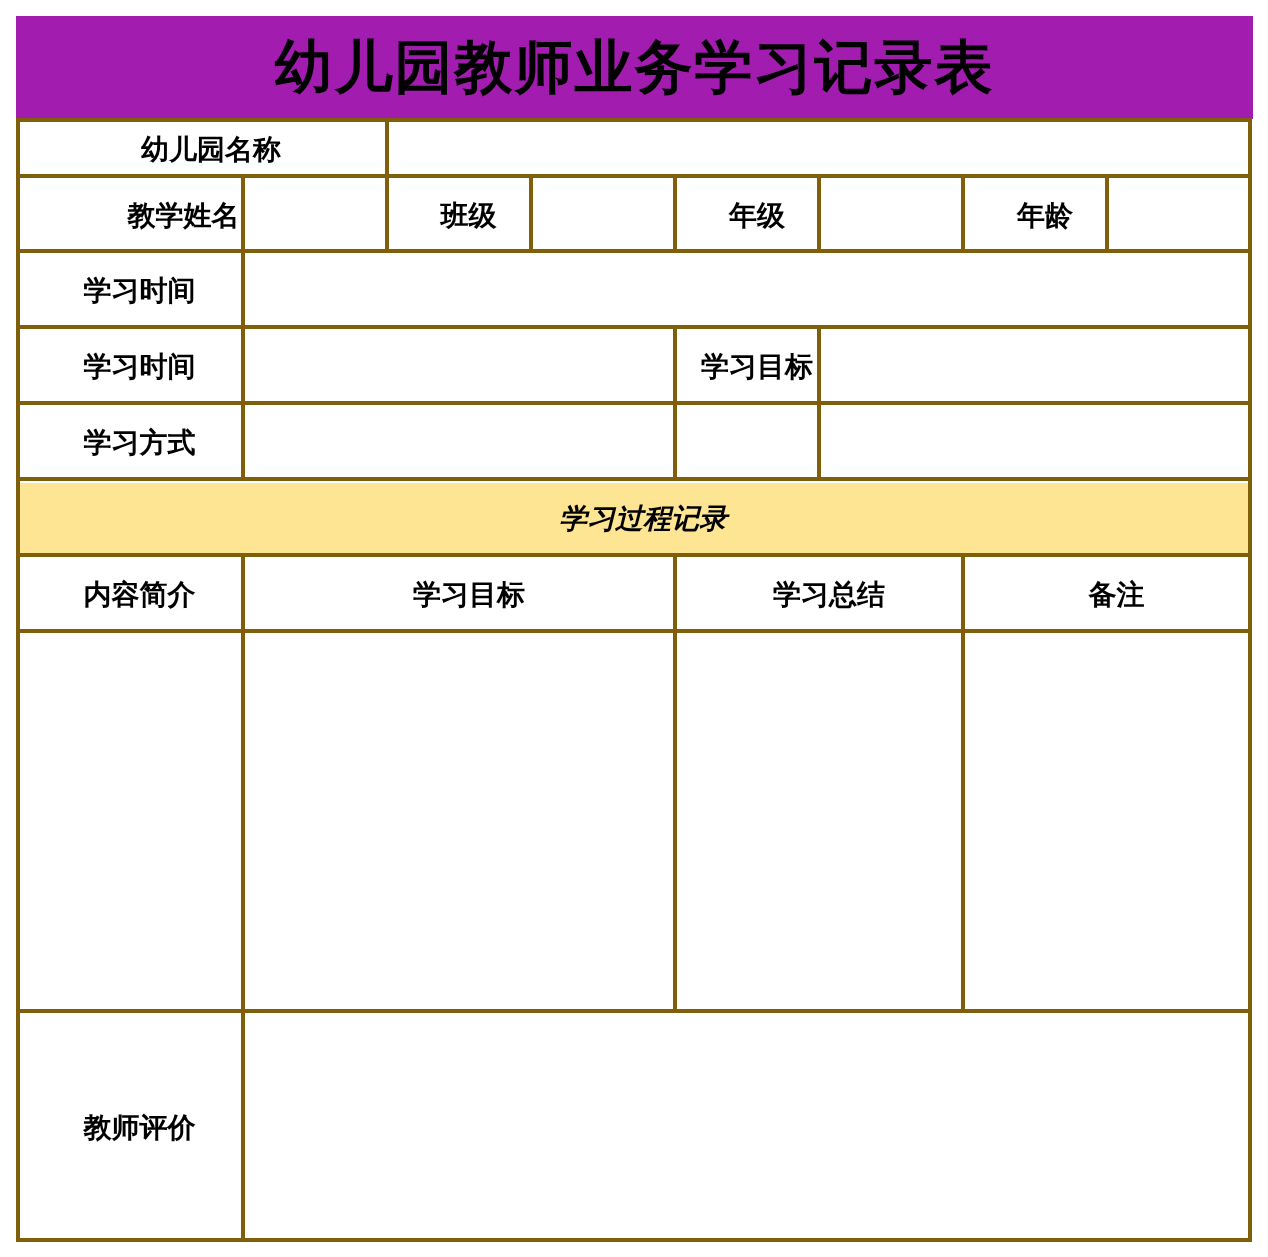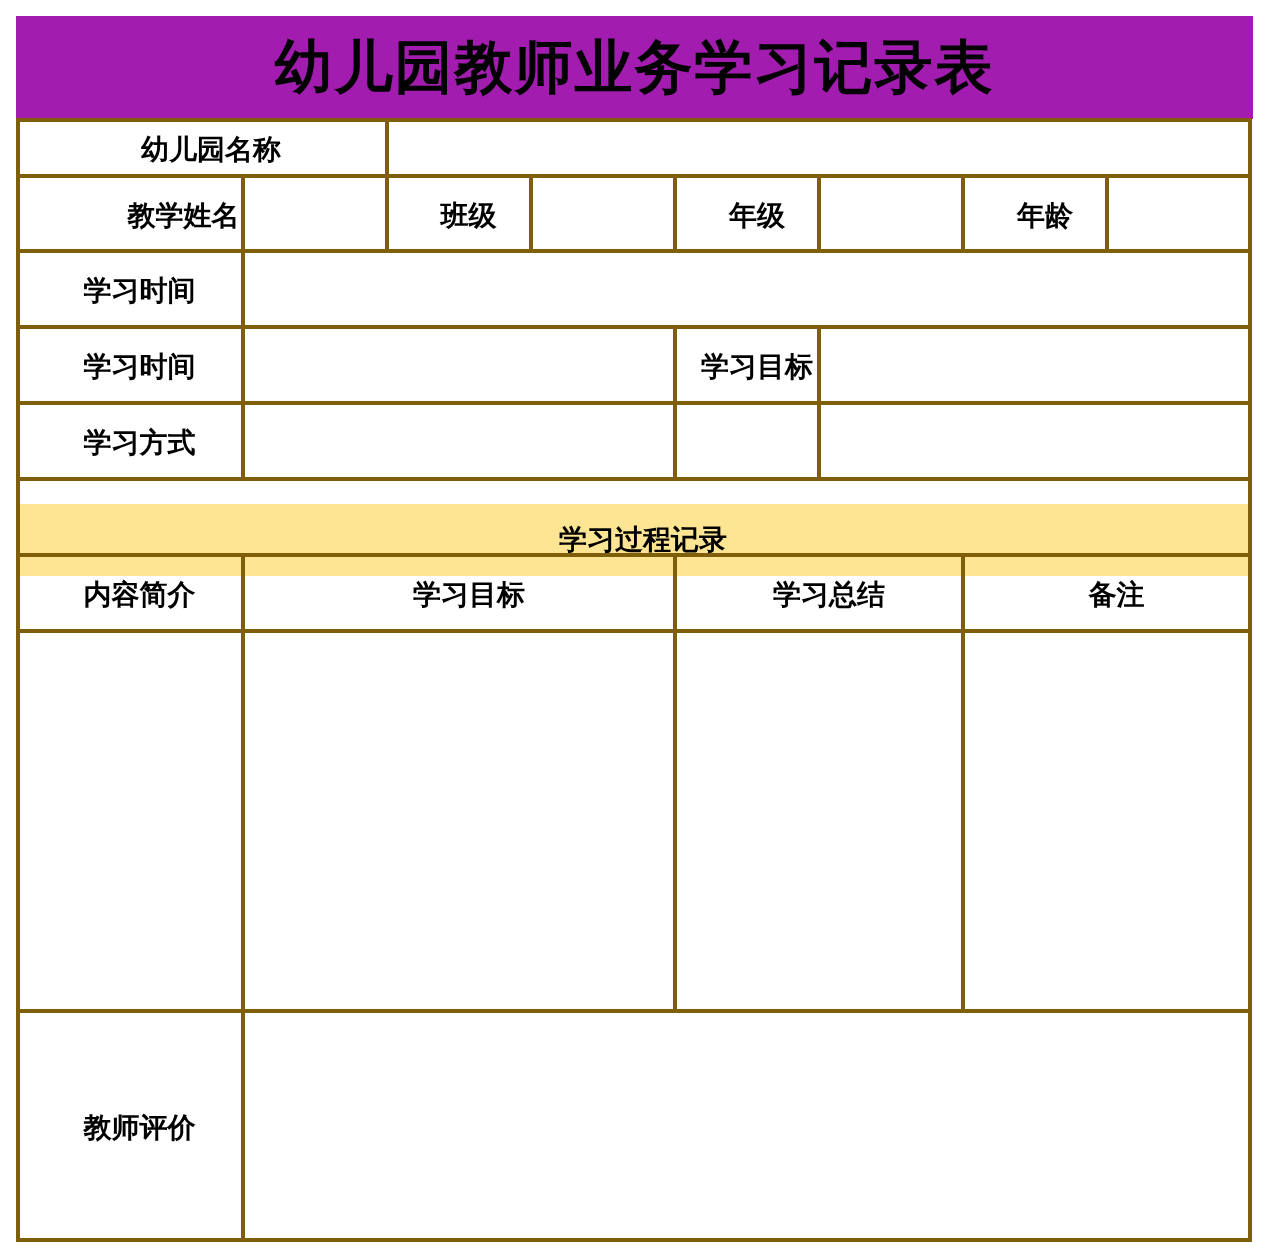--- a/index.html
+++ b/index.html
@@ -81,21 +81,21 @@
   <div class="cell" style="left:20px;top:407px;width:223px;height:72px;">
     <span class="lbl">学习方式</span>
   </div>
   <div class="cell input-cell" style="left:247px;top:407px;width:428px;height:72px;">
     <span></span>
   </div>
   <div class="cell input-cell" style="left:823px;top:407px;width:427px;height:72px;">
     <span></span>
   </div>
 
-  <div class="cell section" style="left:20px;top:504px;width:1230px;height:72px;">
+  <div class="cell section" style="left:20px;top:483px;width:1230px;height:72px;font-style:italic;">
     <span class="lbl">学习过程记录</span>
   </div>
 
   <div class="cell" style="left:20px;top:559px;width:223px;height:72px;justify-content:center;">
     <span class="lbl">内容简介</span>
   </div>
   <div class="cell" style="left:247px;top:559px;width:428px;height:72px;">
     <span class="lbl">学习目标</span>
   </div>
   <div class="cell" style="left:679px;top:559px;width:284px;height:72px;">

